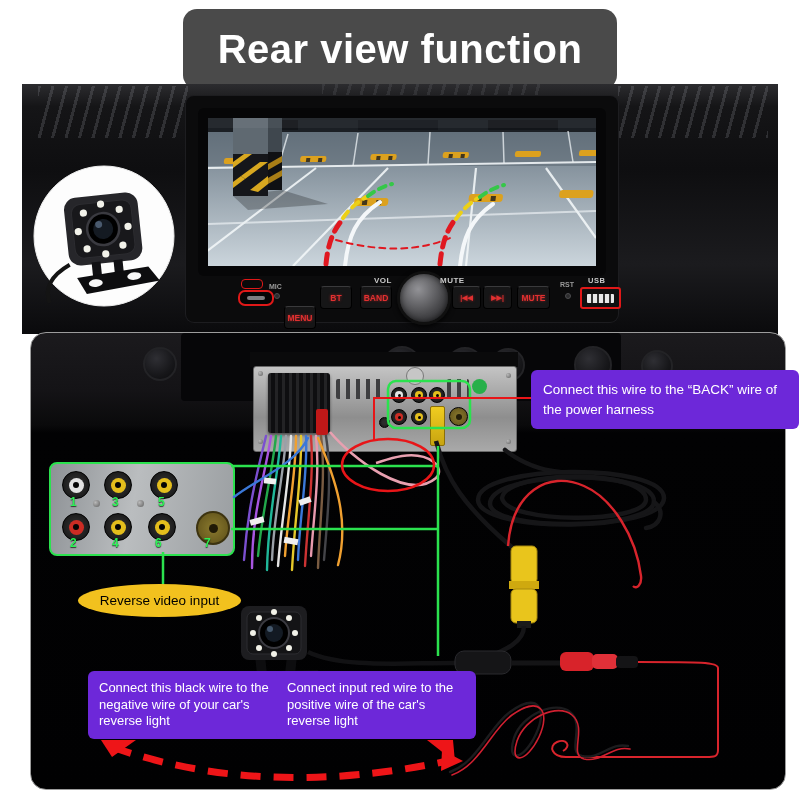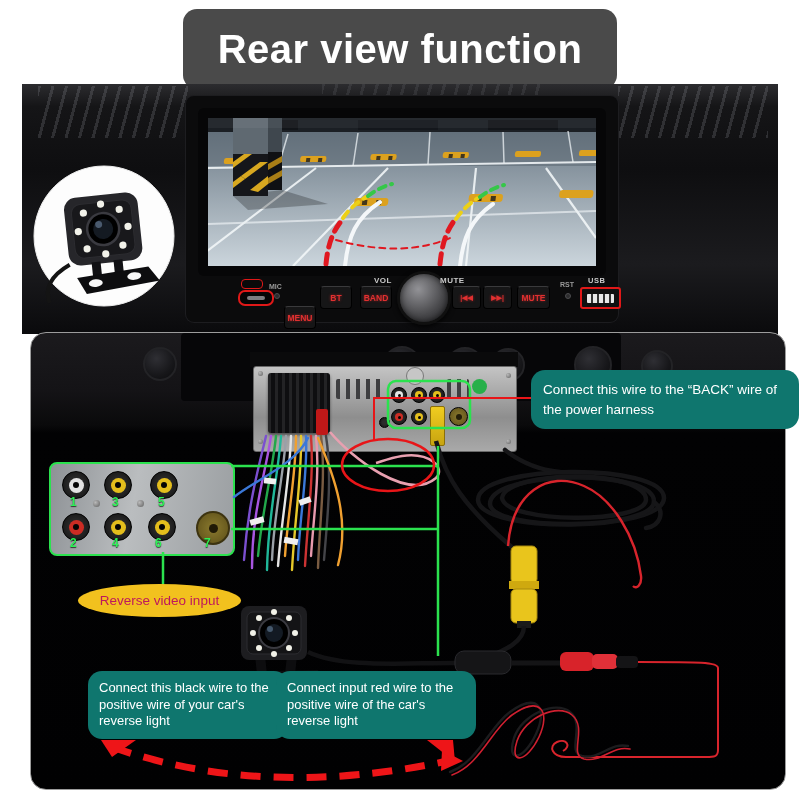--- a/index.html
+++ b/index.html
@@ -52,27 +52,27 @@
   .jack{position:absolute;border-radius:50%;background:radial-gradient(circle,#2c2c2c 30%,#101010);border:1px solid #000;
         display:flex;align-items:center;justify-content:center;}
   .jring{border-radius:50%;display:flex;align-items:center;justify-content:center;}
   .jhole{border-radius:50%;background:#050505;}
   .screw{position:absolute;border-radius:50%;background:radial-gradient(circle at 35% 35%,#b9b9b9,#5f5f5f);}
   
   #rcabox{left:49px;top:462px;width:182px;height:90px;border:2.5px solid #2be24e;border-radius:8px;
           background:linear-gradient(100deg,#8e9296,#babdbf 45%,#9a9ea1);}
   .jnum{position:absolute;color:#2cf055;font-size:12px;font-weight:bold;text-shadow:0 1px 1px rgba(0,0,0,.7);}
   
-  .callout{position:absolute;background:#0f766e;color:#fff;border-radius:14px;font-size:13px;line-height:1.28;
+  .callout{position:absolute;background:#6d28d9;color:#fff;border-radius:6px;font-size:13px;line-height:1.28;
            padding:9px 11px;}
   #callout-back{left:531px;top:370px;width:244px;font-size:13.5px;line-height:1.45;padding:10px 12px;}
   #callout-black{left:88px;top:671px;width:178px;}
   #callout-red{left:276px;top:671px;width:178px;}
   #ellipse-yellow{left:78px;top:584px;width:163px;height:33px;background:#f2c11e;border-radius:50%;
-                  display:flex;align-items:center;justify-content:center;color:#be185d;font-size:13.5px;font-weight:500;}
+                  display:flex;align-items:center;justify-content:center;color:#000000;font-size:13.5px;font-weight:500;}
   #overlay{left:0;top:0;width:800px;height:800px;pointer-events:none;}
 </style>
 </head>
 <body>
 
 <div id="stage">
 
   <div class="abs" id="banner">
     <span>Rear view function</span>
   </div>
@@ -394,21 +394,21 @@
       <polygon points="442,750 463,761 441,771" fill="#ee1518"></polygon>
       <polygon points="101,740 136,740 112,757" fill="#ee1518"></polygon>
       <polygon points="427,740 453,740 455,762" fill="#ee1518"></polygon>
     </g>
   </svg>
 
   <div class="callout" id="callout-back">Connect this wire to the “BACK” wire of the power harness</div>
   <div class="abs" id="ellipse-yellow">
     <span>Reverse video input</span>
   </div>
-  <div class="callout" id="callout-black">Connect this black wire to the positive wire of your car's reverse light</div>
+  <div class="callout" id="callout-black">Connect this black wire to the negative wire of your car's reverse light</div>
   <div class="callout" id="callout-red">Connect input red wire to the positive wire of the car's reverse light</div>
 
   <svg class="abs" id="caminset" viewBox="0 0 142 142">
     <circle cx="71" cy="71" r="70" fill="#fdfdfd" stroke="#ececec"></circle>
     <g transform="rotate(-6 71 72)">
       <path d="M34,96 C16,104 6,116 10,132" fill="none" stroke="#141414" stroke-width="4"></path>
       <rect x="34" y="30" width="74" height="68" rx="12" fill="#26262a"></rect>
       <rect x="41" y="37" width="60" height="54" rx="9" fill="#18181b" stroke="#2c2c30"></rect>
       <g fill="#f2f2ea">
         <circle cx="46" cy="64" r="3.6"></circle>

